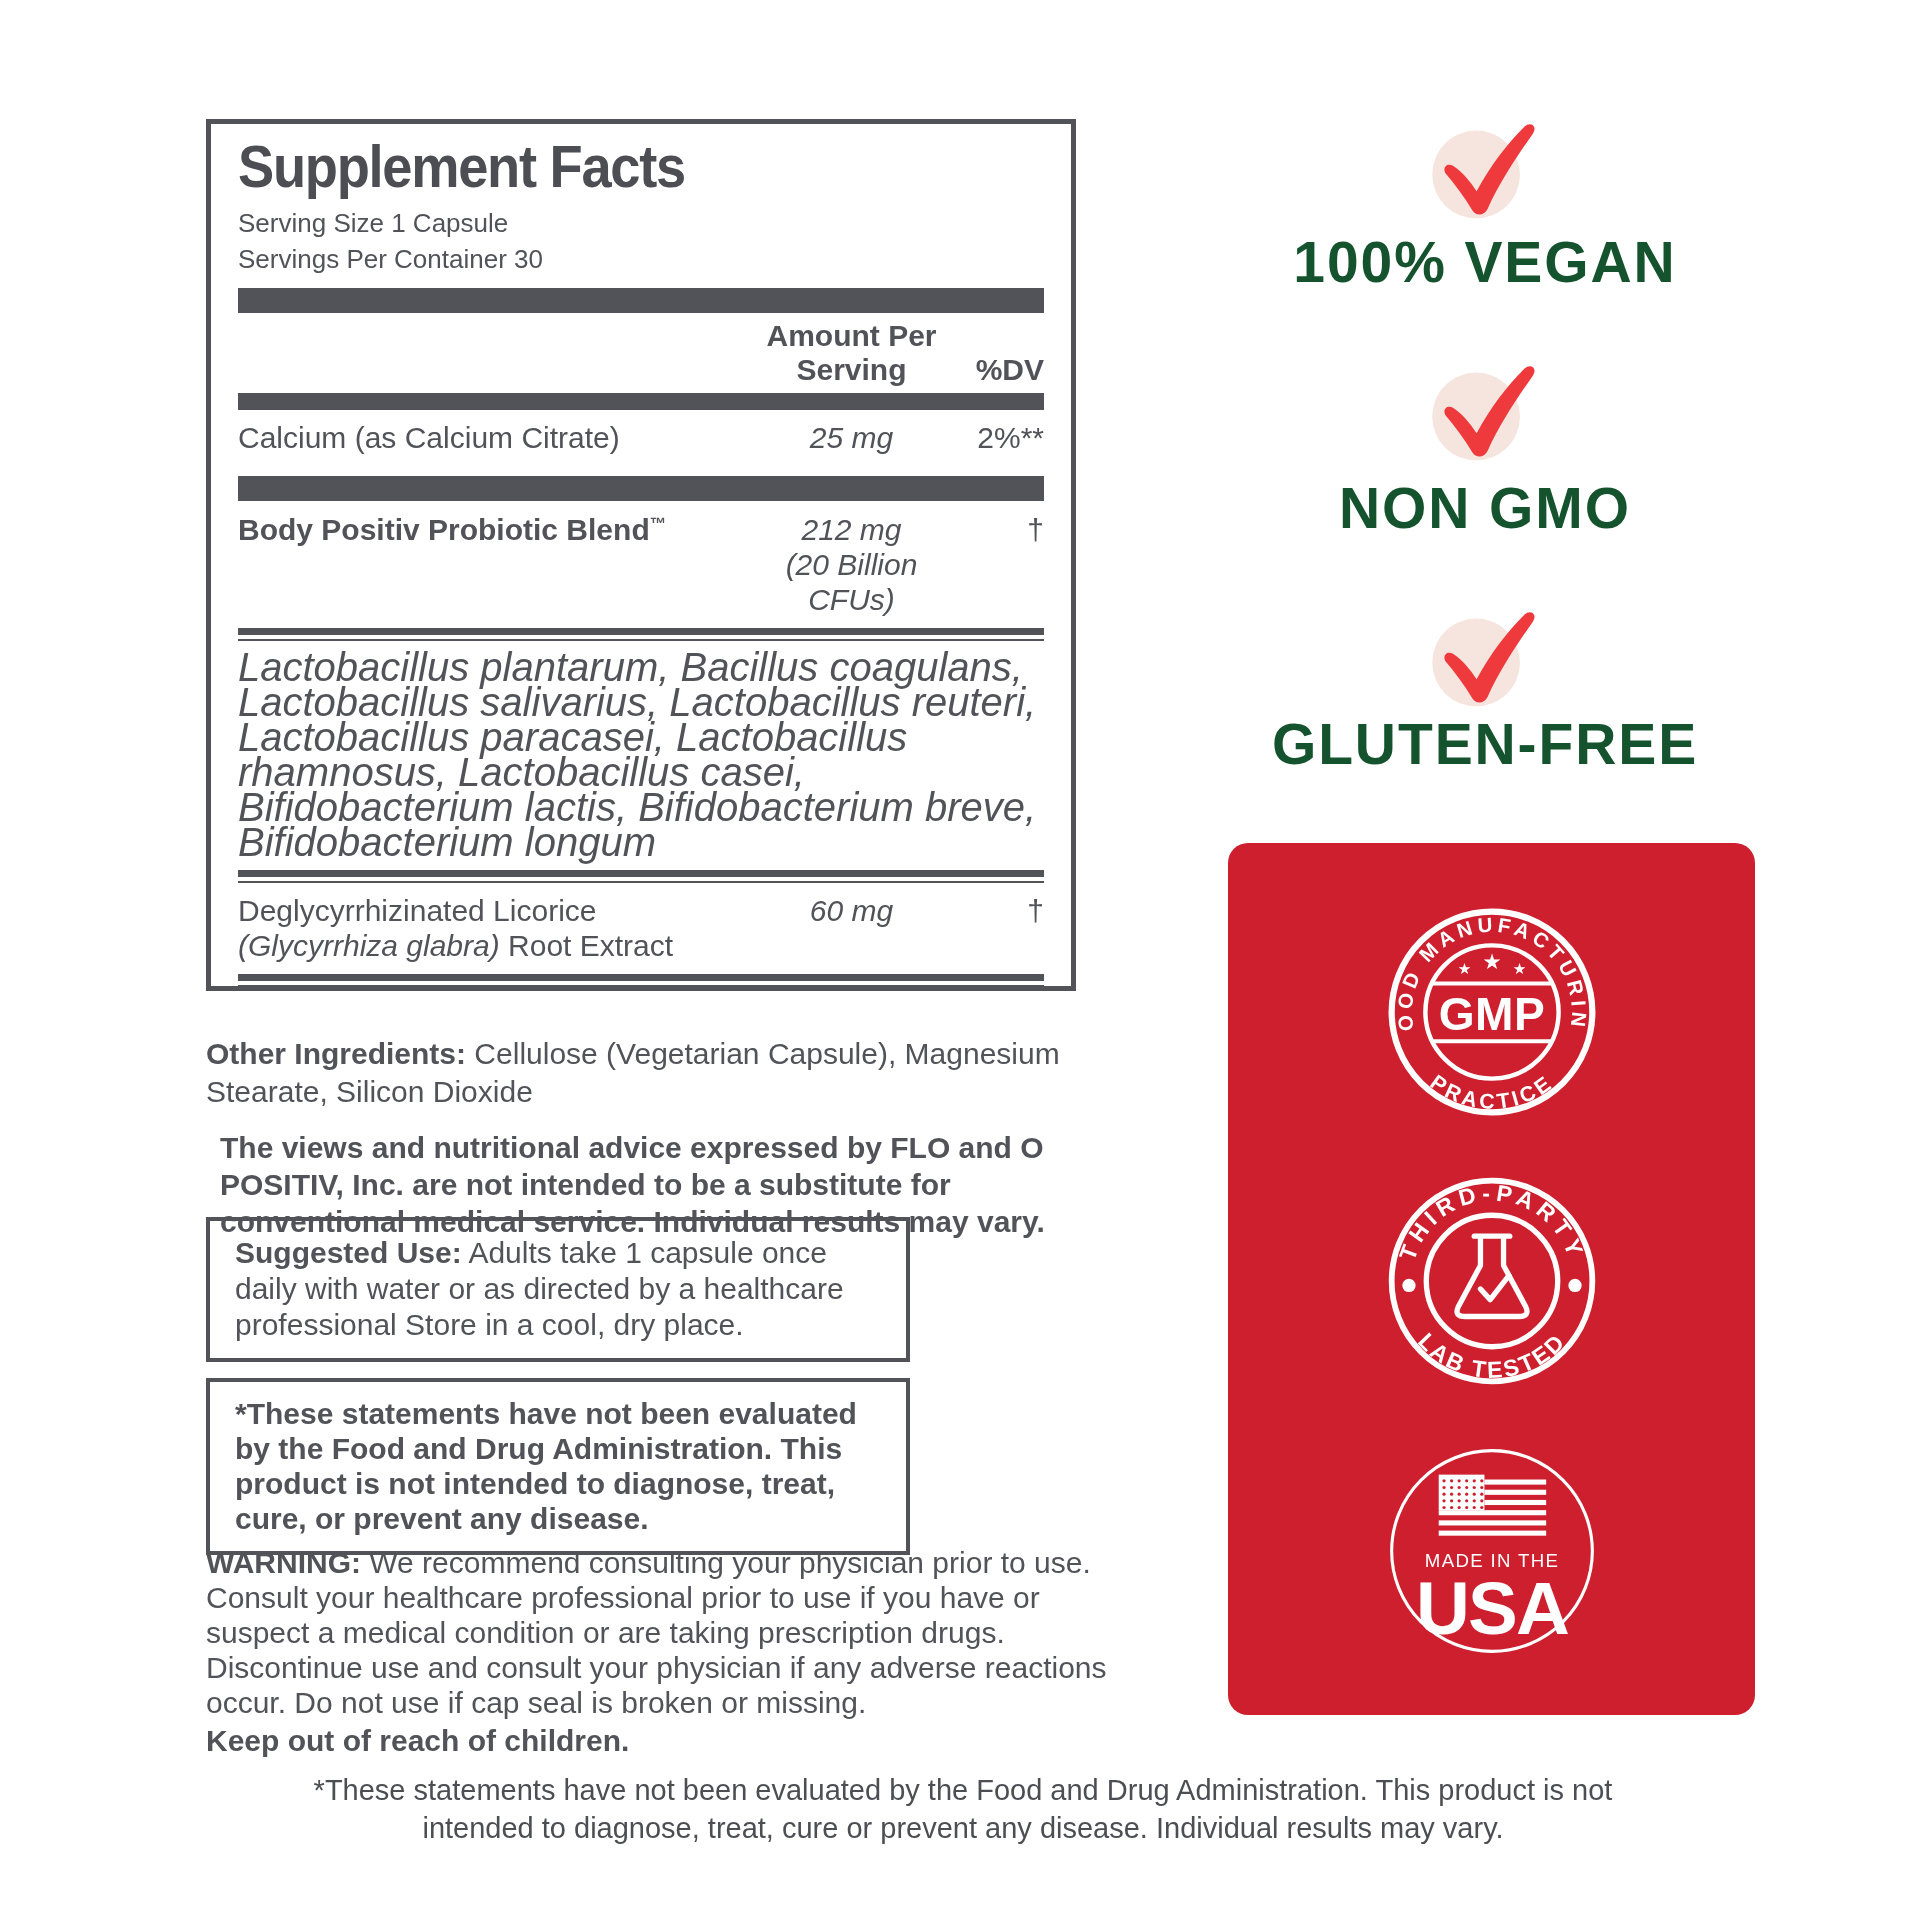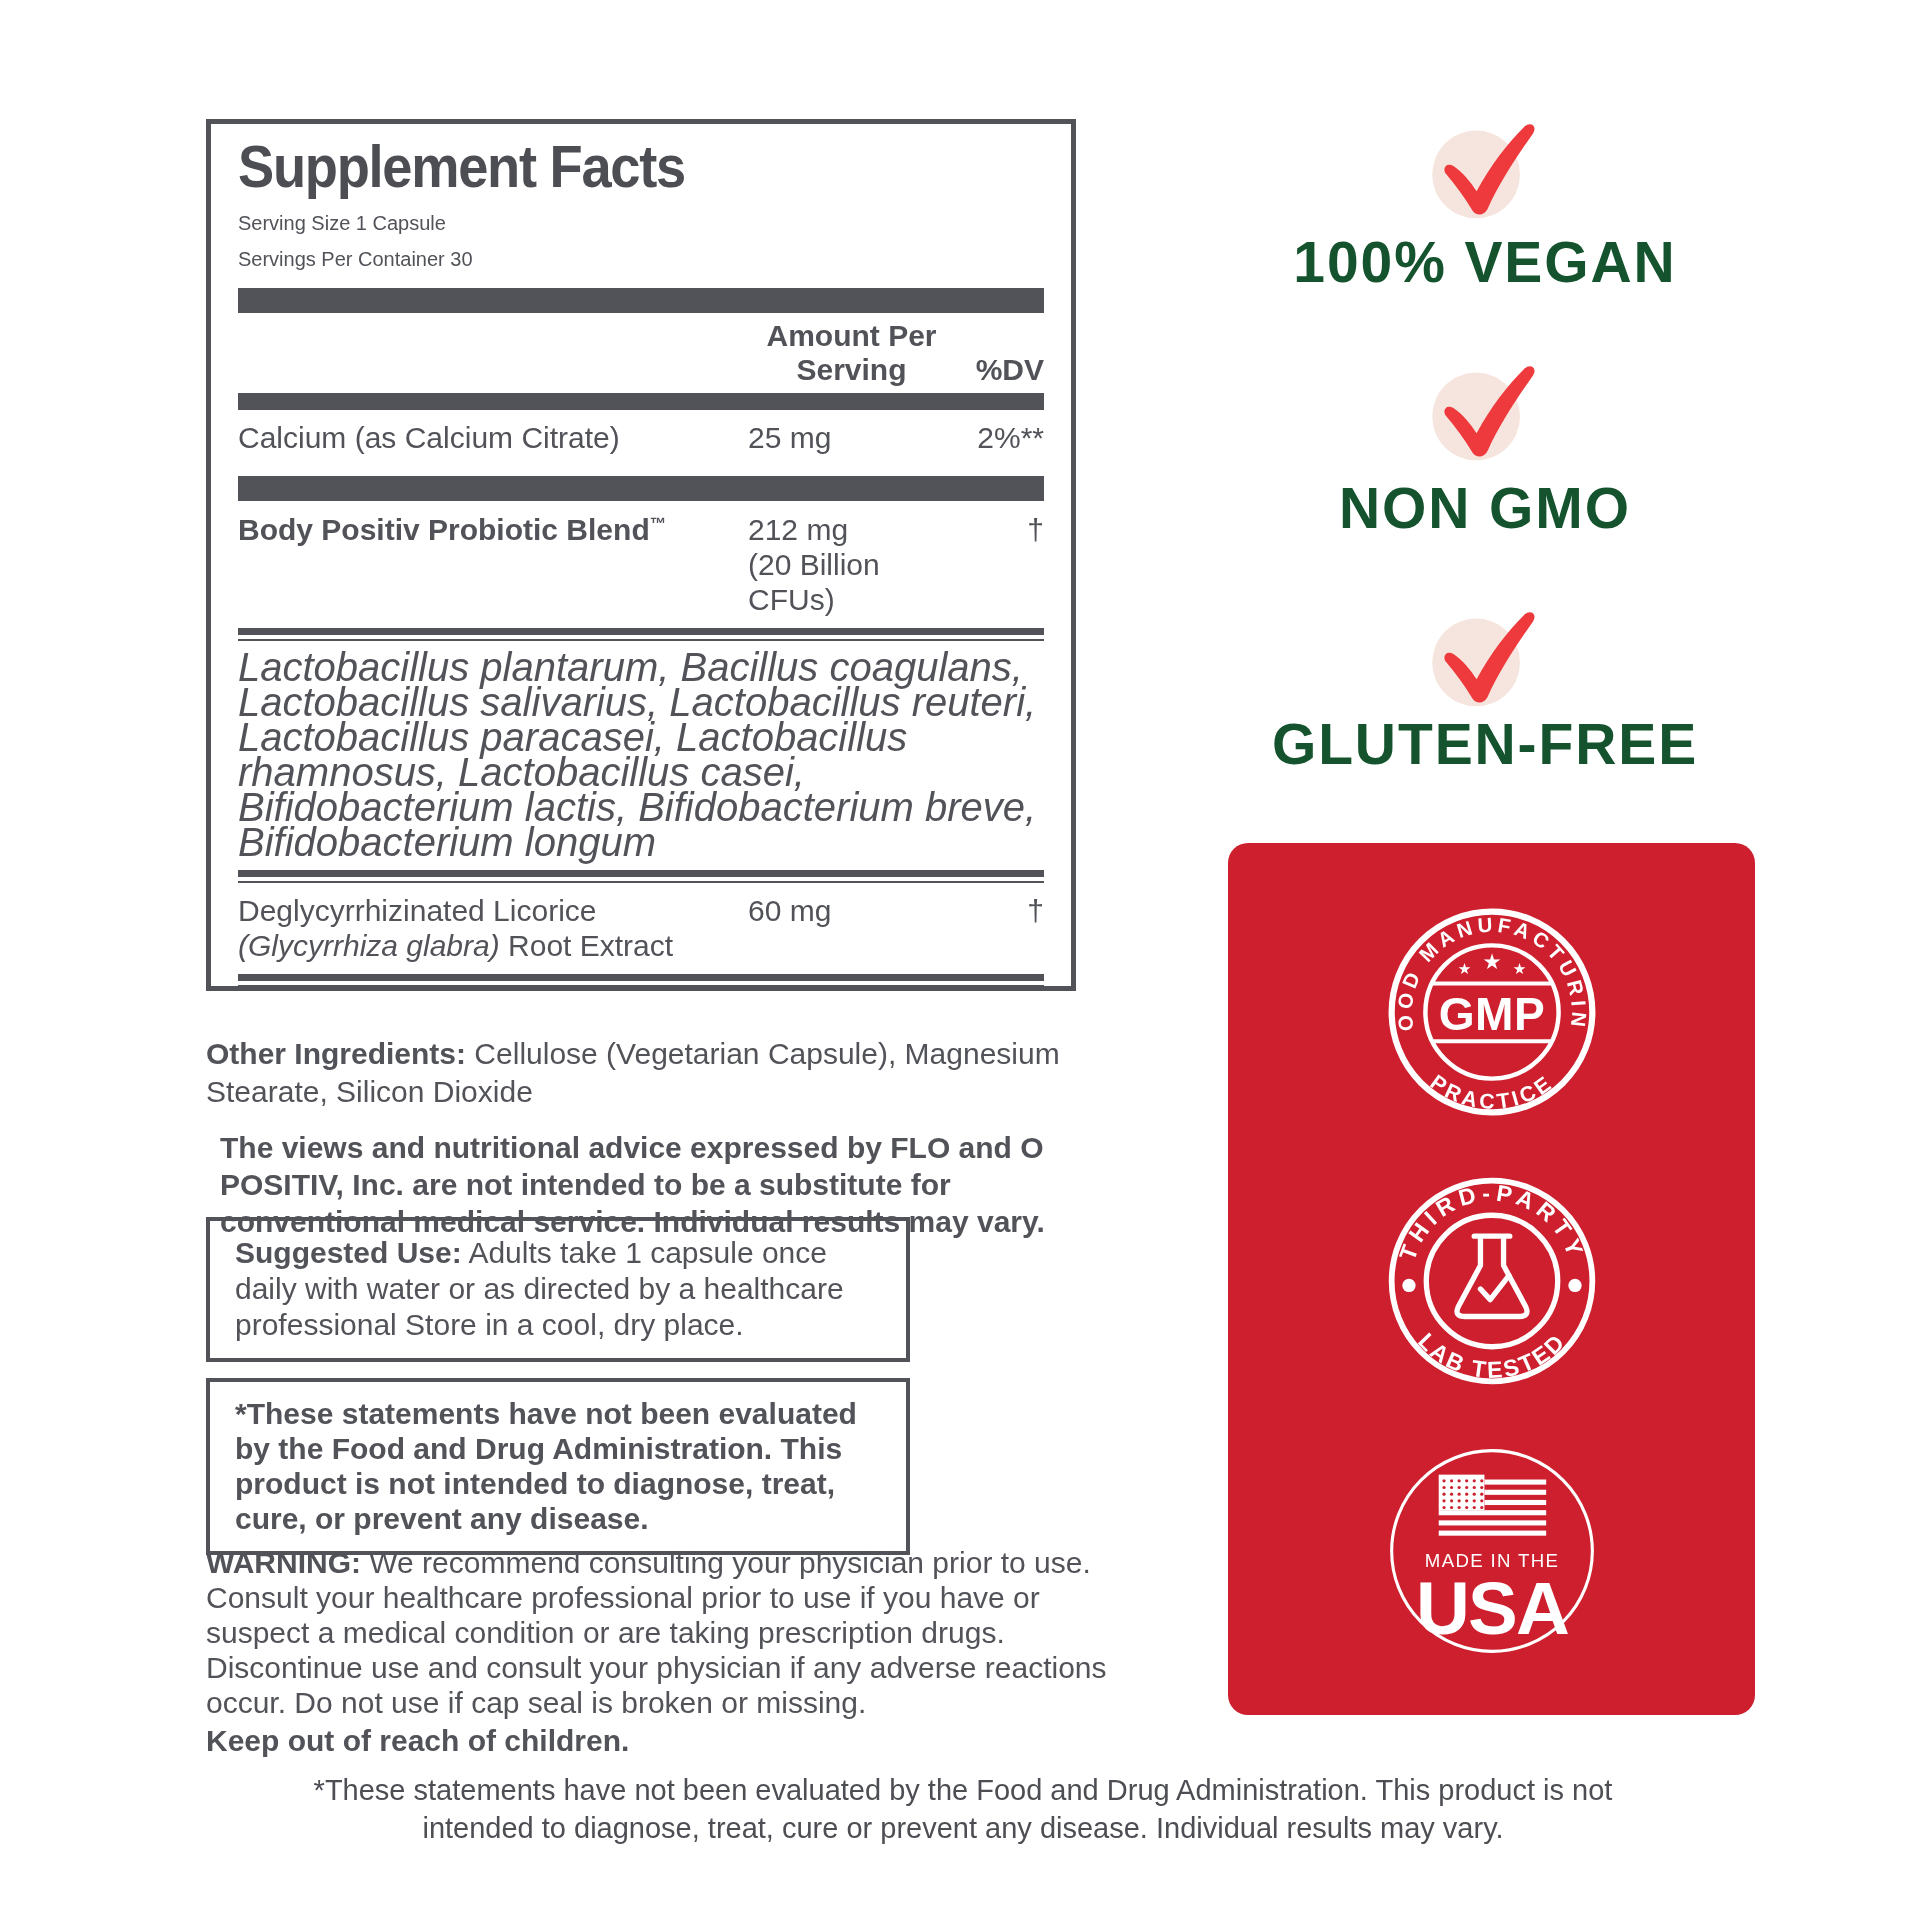--- a/index.html
+++ b/index.html
@@ -4,30 +4,30 @@
 <style>
   html,body{margin:0;padding:0;background:#ffffff;}
   body{font-family:"Liberation Sans","DejaVu Sans",sans-serif;color:#515359;}
   .sheet{position:relative;width:1926px;height:1926px;background:#ffffff;overflow:hidden;border-radius:8px;}
 
   
   .facts{position:absolute;left:206px;top:119px;width:870px;height:872px;
          border:5.8px solid #515359;box-sizing:border-box;padding:14.4px 27px 9.6px 27px;overflow:hidden;}
   .facts h1{margin:0;font-size:59px;font-weight:bold;letter-spacing:-1.4px;color:#4c4e53;
             transform:scaleX(.92);transform-origin:0 50%;white-space:nowrap;line-height:1.0;}
-  .serv{font-size:20px;line-height:36px;margin-top:7.7px;}
+  .serv{font-size:26px;line-height:36px;margin-top:7.7px;}
   .bar{background:#515359;}
   .bar-thick{height:25px;margin-top:10.6px;}
   .bar-med{height:16.4px;}
   .bar-dbl{height:13px;background:linear-gradient(to bottom,#515359 0 6.7px,#ffffff 6.7px 10.6px,#515359 10.6px 13px);}
   .t-head{display:grid;grid-template-columns:1fr 207px 89px;align-items:end;margin:6.7px 0 5.8px 0;}
   .t-head .c2{text-align:center;font-weight:bold;font-size:30px;}
   .t-head .c3{text-align:right;font-weight:bold;font-size:30px;}
   .t-row{display:grid;grid-template-columns:1fr 207px 89px;padding:10.6px 0;font-size:30px;line-height:35px;}
-  .t-row .amt{text-align:left;}
+  .t-row .amt{text-align:center;font-style:italic;}
   .t-row .dv{text-align:right;}
   .t-row.bold .name{font-weight:bold;}
   .species{font-style:italic;font-size:40px;line-height:35px;padding:9.6px 0;}
   .lat{font-style:italic;}
   sup.tm{font-size:16.4px;vertical-align:super;line-height:0;}
 
   
   .other{position:absolute;left:206px;top:1005px;width:891px;font-size:30px;line-height:38px;}
   .other b{font-weight:bold;}
   .views{position:absolute;left:220px;top:1099px;width:915px;font-size:30px;line-height:37px;font-weight:bold;}

